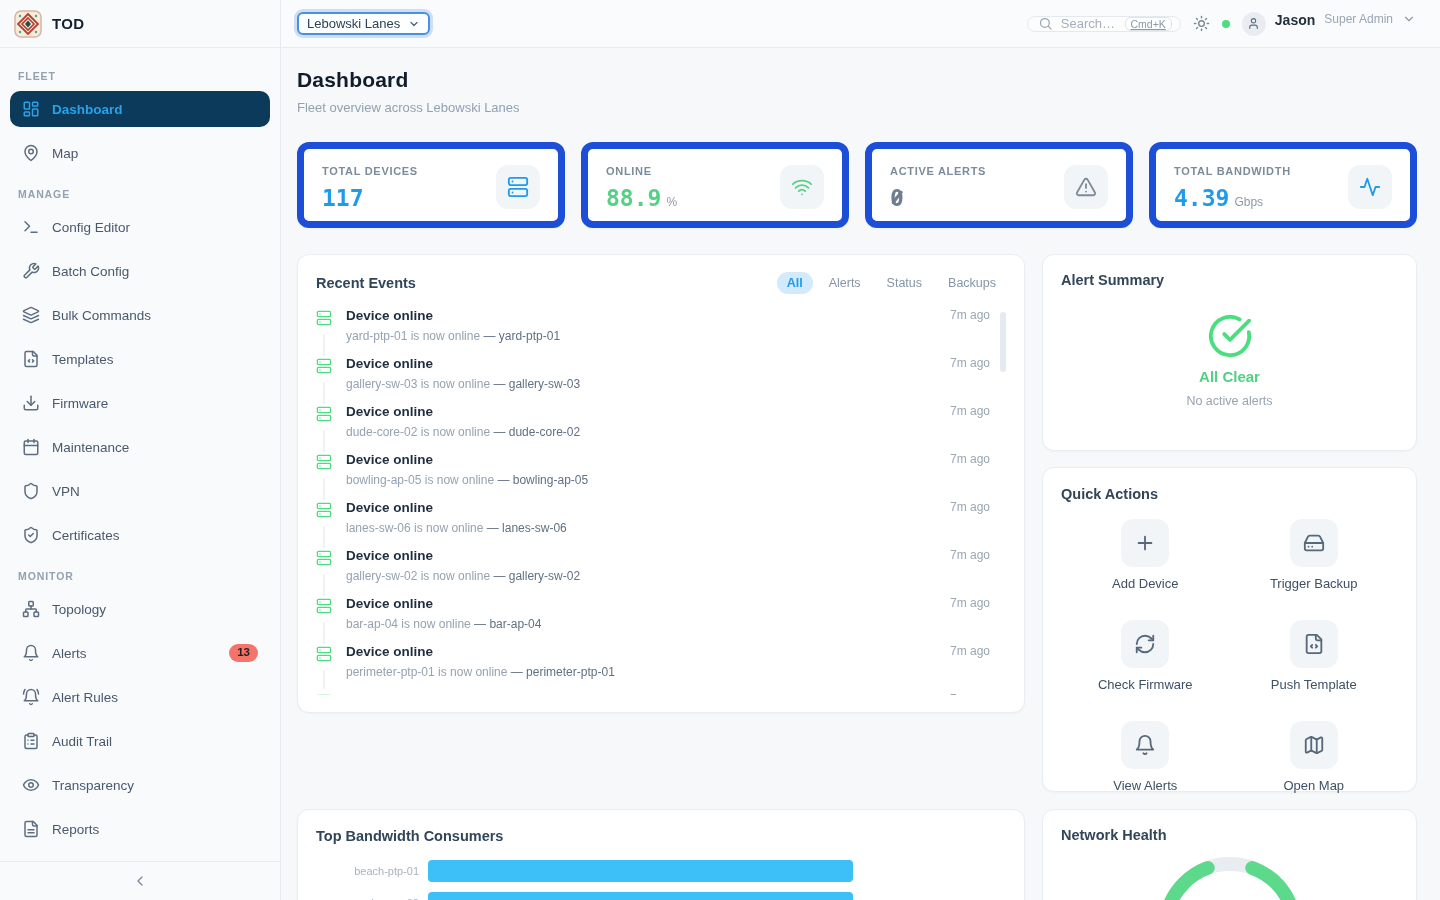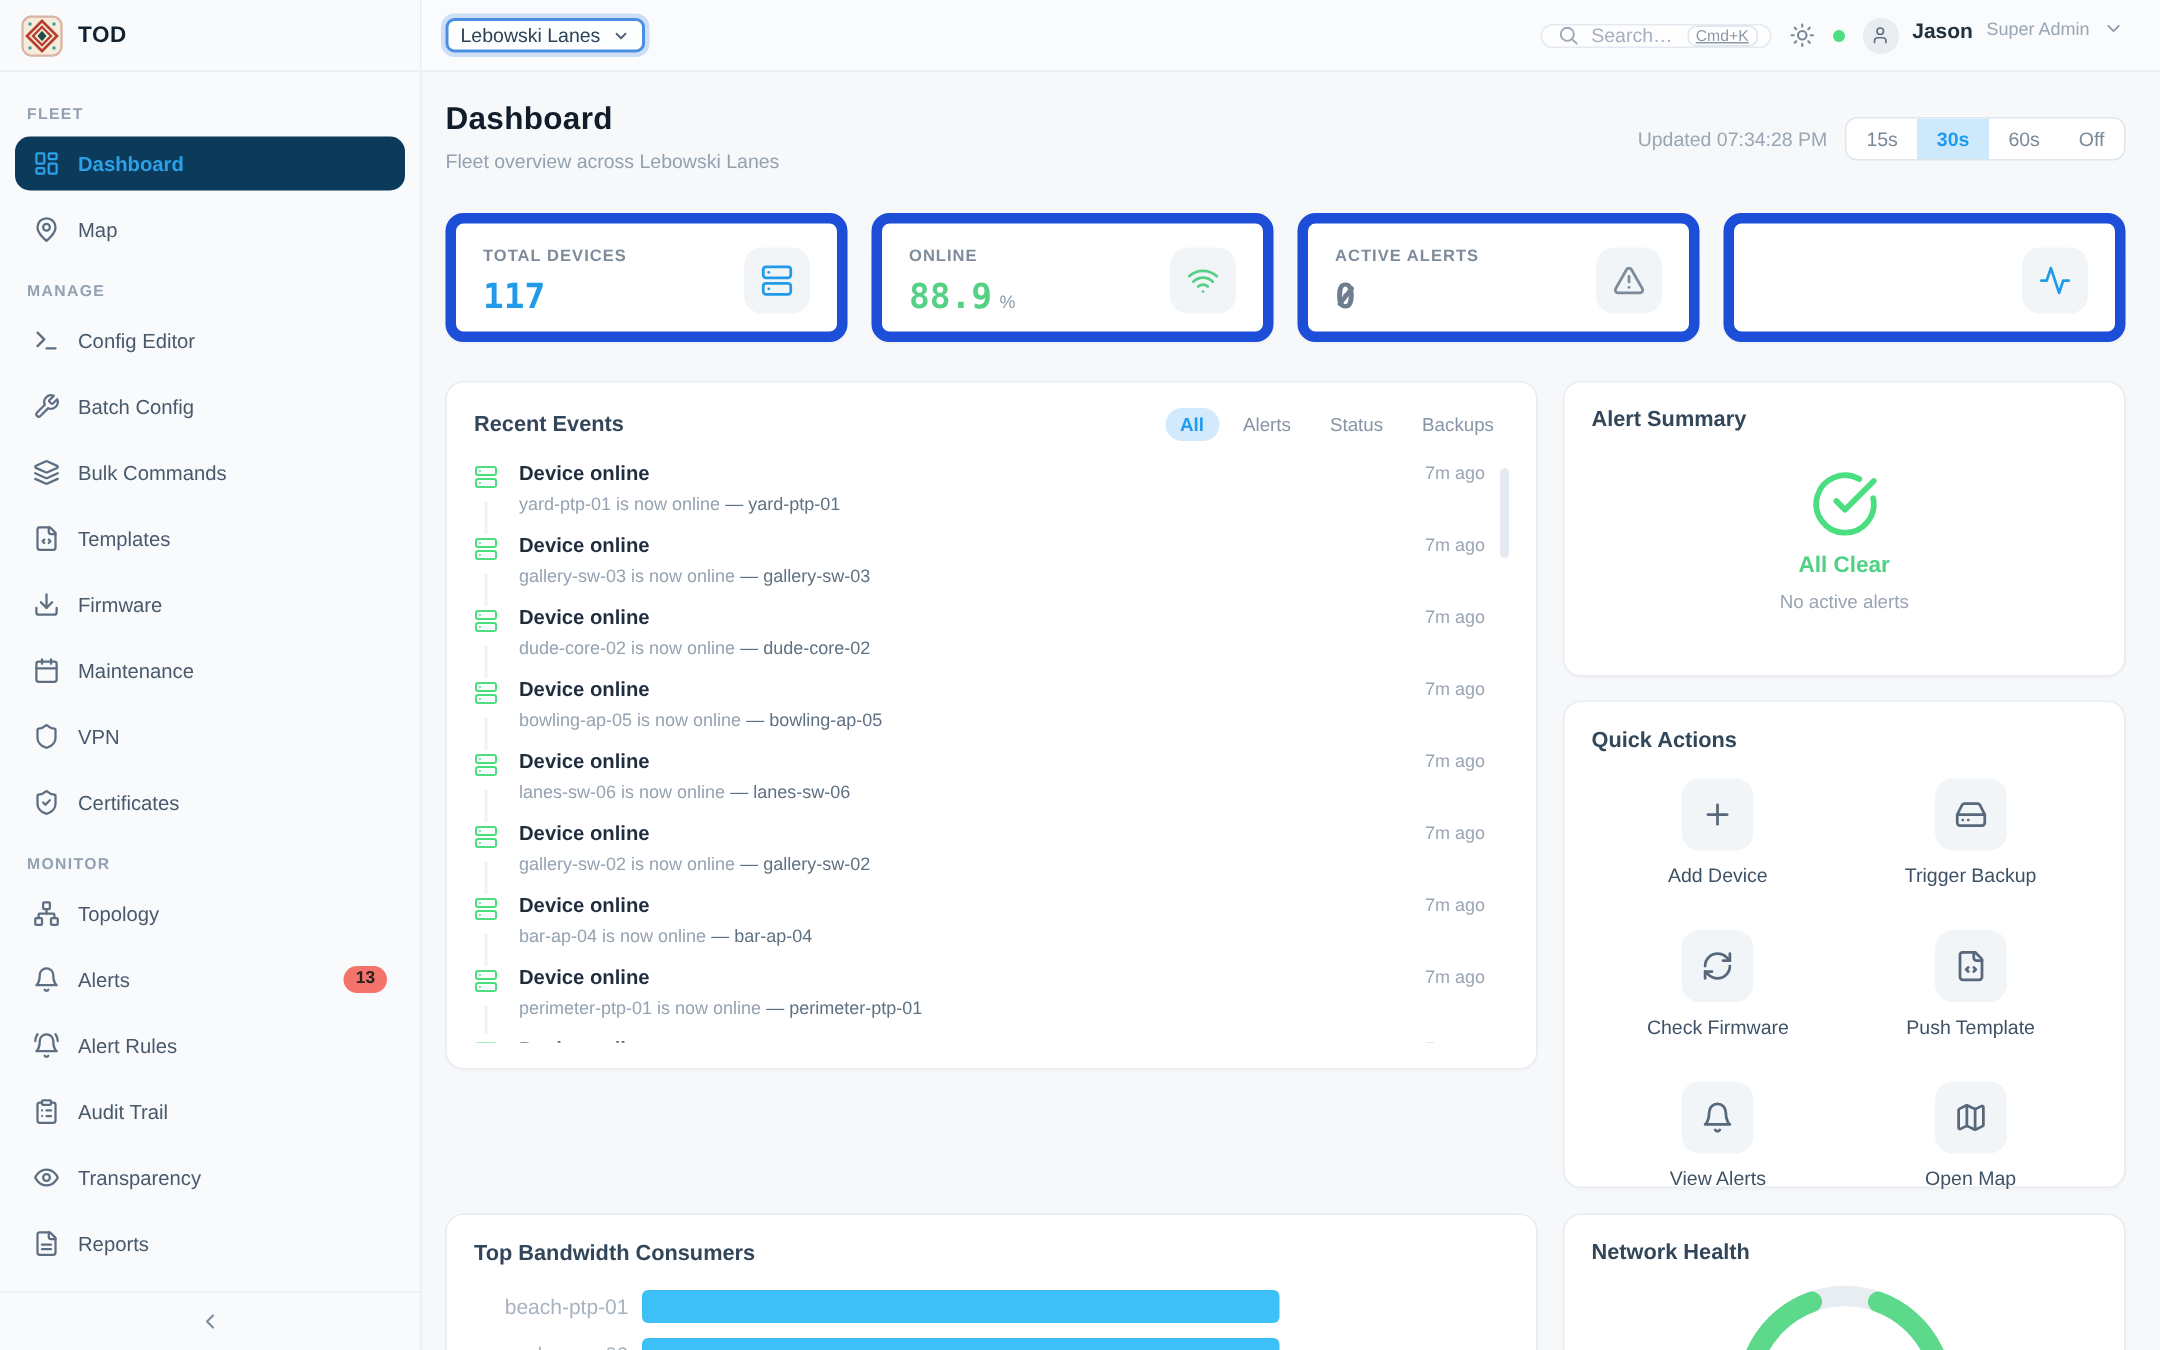--- a/index.html
+++ b/index.html
@@ -82,21 +82,21 @@
 
   .qa-card { height:325px; padding:17px 18px; }
   .qa-grid { display:grid; grid-template-columns:1fr 1fr; margin-top:16px; row-gap:29px; }
   .qa { display:flex; flex-direction:column; align-items:center; gap:9px; cursor:pointer; }
   .qa-tile { width:48px; height:48px; border-radius:12px; background:#f2f5f8; display:flex; align-items:center; justify-content:center; color:#56687a; }
   .qa-label { font-size:13px; color:#3e5165; }
 
   .bw-card { height:290px; padding:17px 18px; }
   .bw-rows { margin-top:15px; display:flex; flex-direction:column; gap:10px; }
   .bw-row { display:flex; align-items:center; }
-  .bw-label { width:112px; text-align:right; font-size:14px; color:#a8b3c0; padding-right:9px; flex-shrink:0; }
+  .bw-label { width:112px; text-align:right; font-size:11px; color:#a8b3c0; padding-right:9px; flex-shrink:0; }
   .bw-track { flex:1; }
   .bw-bar { height:22px; background:#3dbff8; border-radius:4px; }
 
   .nh-card { height:290px; padding:17px 18px; display:flex; flex-direction:column; align-items:flex-start; }
   .nh-donut { align-self:center; margin-top:11px; }
 </style>
 </head>
 <body>
 
 <div class="app">
@@ -353,29 +353,20 @@
       </div>
     </header>
 
     <div class="content">
 
       <div class="page-head">
         <div>
           <div class="page-title">Dashboard</div>
           <div class="page-sub">Fleet overview across Lebowski Lanes</div>
         </div>
-        <div class="head-right">
-          <span class="updated">Updated 07:34:28 PM</span>
-          <div class="seg">
-            <button>15s</button>
-            <button class="active">30s</button>
-            <button>60s</button>
-            <button>Off</button>
-          </div>
-        </div>
       </div>
 
       <div class="stats">
         <div class="stat-card">
           <div>
             <div class="stat-label">TOTAL DEVICES</div>
             <div class="stat-val stat-blue">
                 <span>117</span>
               </div>
           </div>
@@ -414,20 +405,27 @@
           </div>
           <div class="stat-ico" style="color:#7d8b9b">
               <svg width="22" height="22" viewBox="0 0 24 24" fill="none" stroke="currentColor" stroke-width="2" stroke-linecap="round" stroke-linejoin="round">
                 <path d="m21.73 18-8-14a2 2 0 0 0-3.48 0l-8 14A2 2 0 0 0 4 21h16a2 2 0 0 0 1.73-3Z"></path>
                 <line x1="12" y1="9" x2="12" y2="13"></line>
                 <line x1="12" y1="17" x2="12.01" y2="17"></line>
               </svg>
             </div>
         </div>
         <div class="stat-card">
+          <div>
+            <div class="stat-label">TOTAL BANDWIDTH</div>
+            <div class="stat-val stat-blue">
+                <span>4.39</span>
+                <span class="stat-unit">Gbps</span>
+              </div>
+          </div>
           <div class="stat-ico" style="color:#1f9bea">
               <svg width="22" height="22" viewBox="0 0 24 24" fill="none" stroke="currentColor" stroke-width="2" stroke-linecap="round" stroke-linejoin="round">
                 <polyline points="22 12 18 12 15 21 9 3 6 12 2 12"></polyline>
               </svg>
             </div>
         </div>
       </div>
 
       <div class="grid">
 

